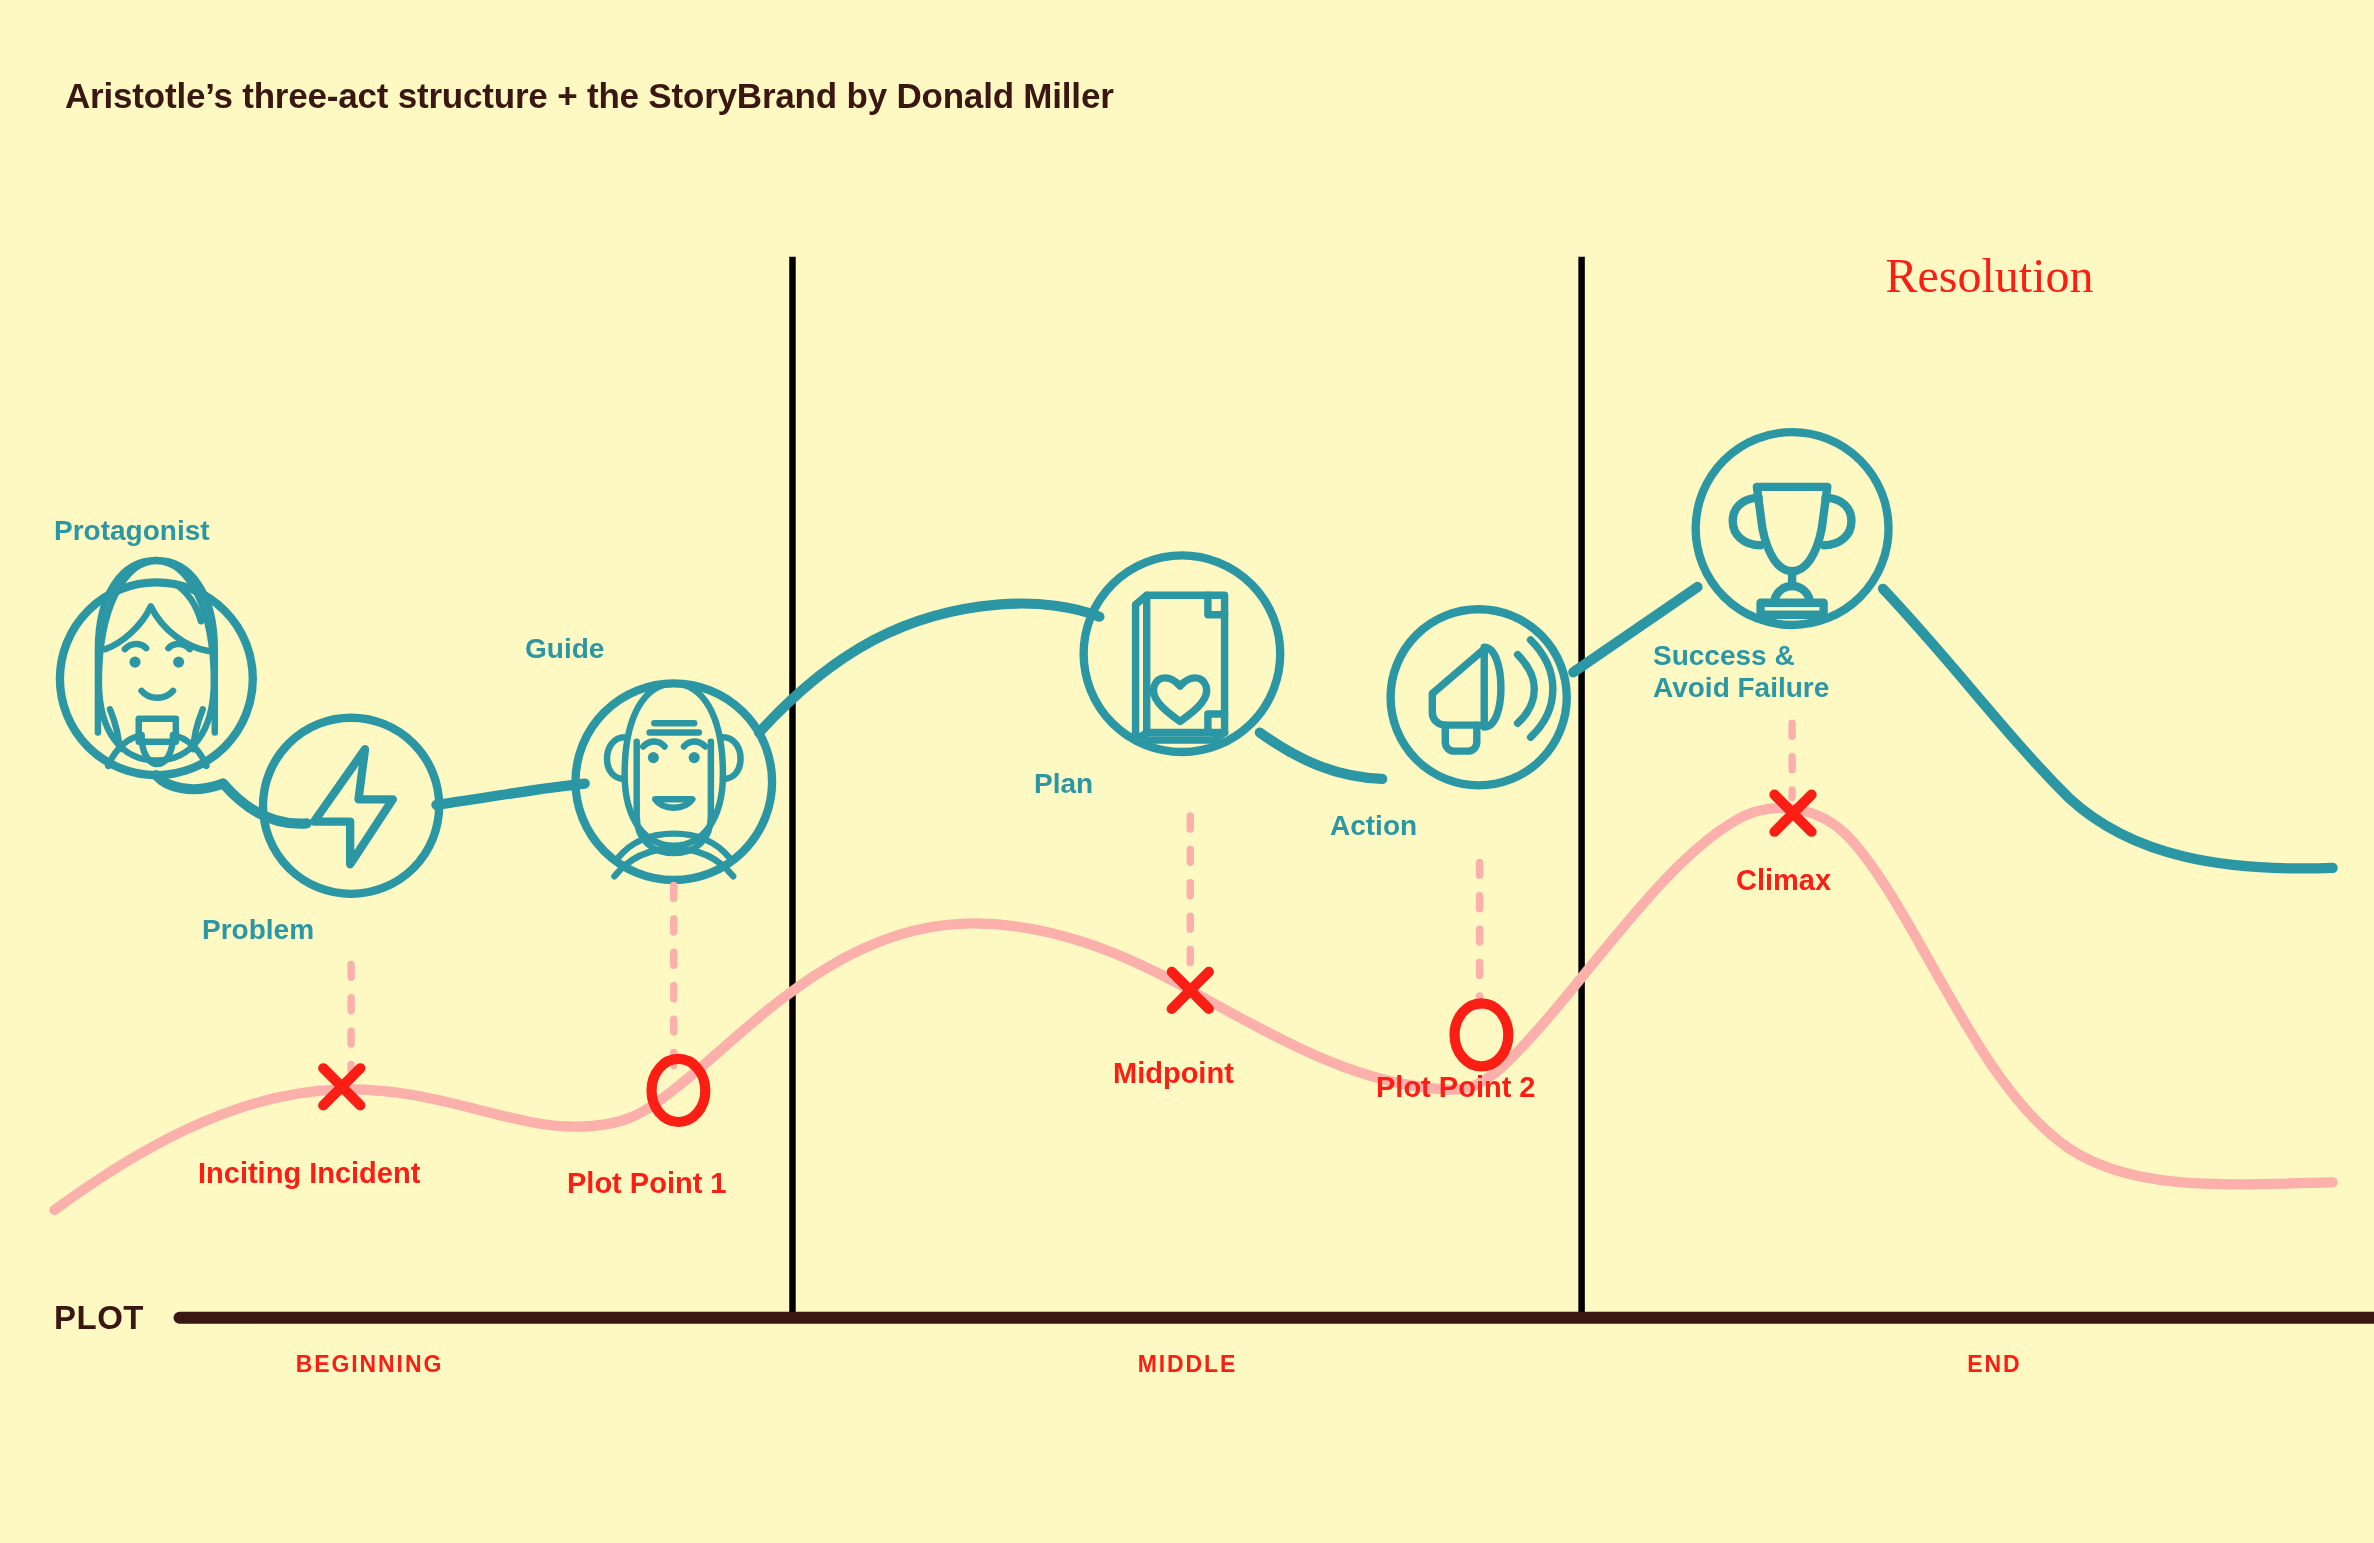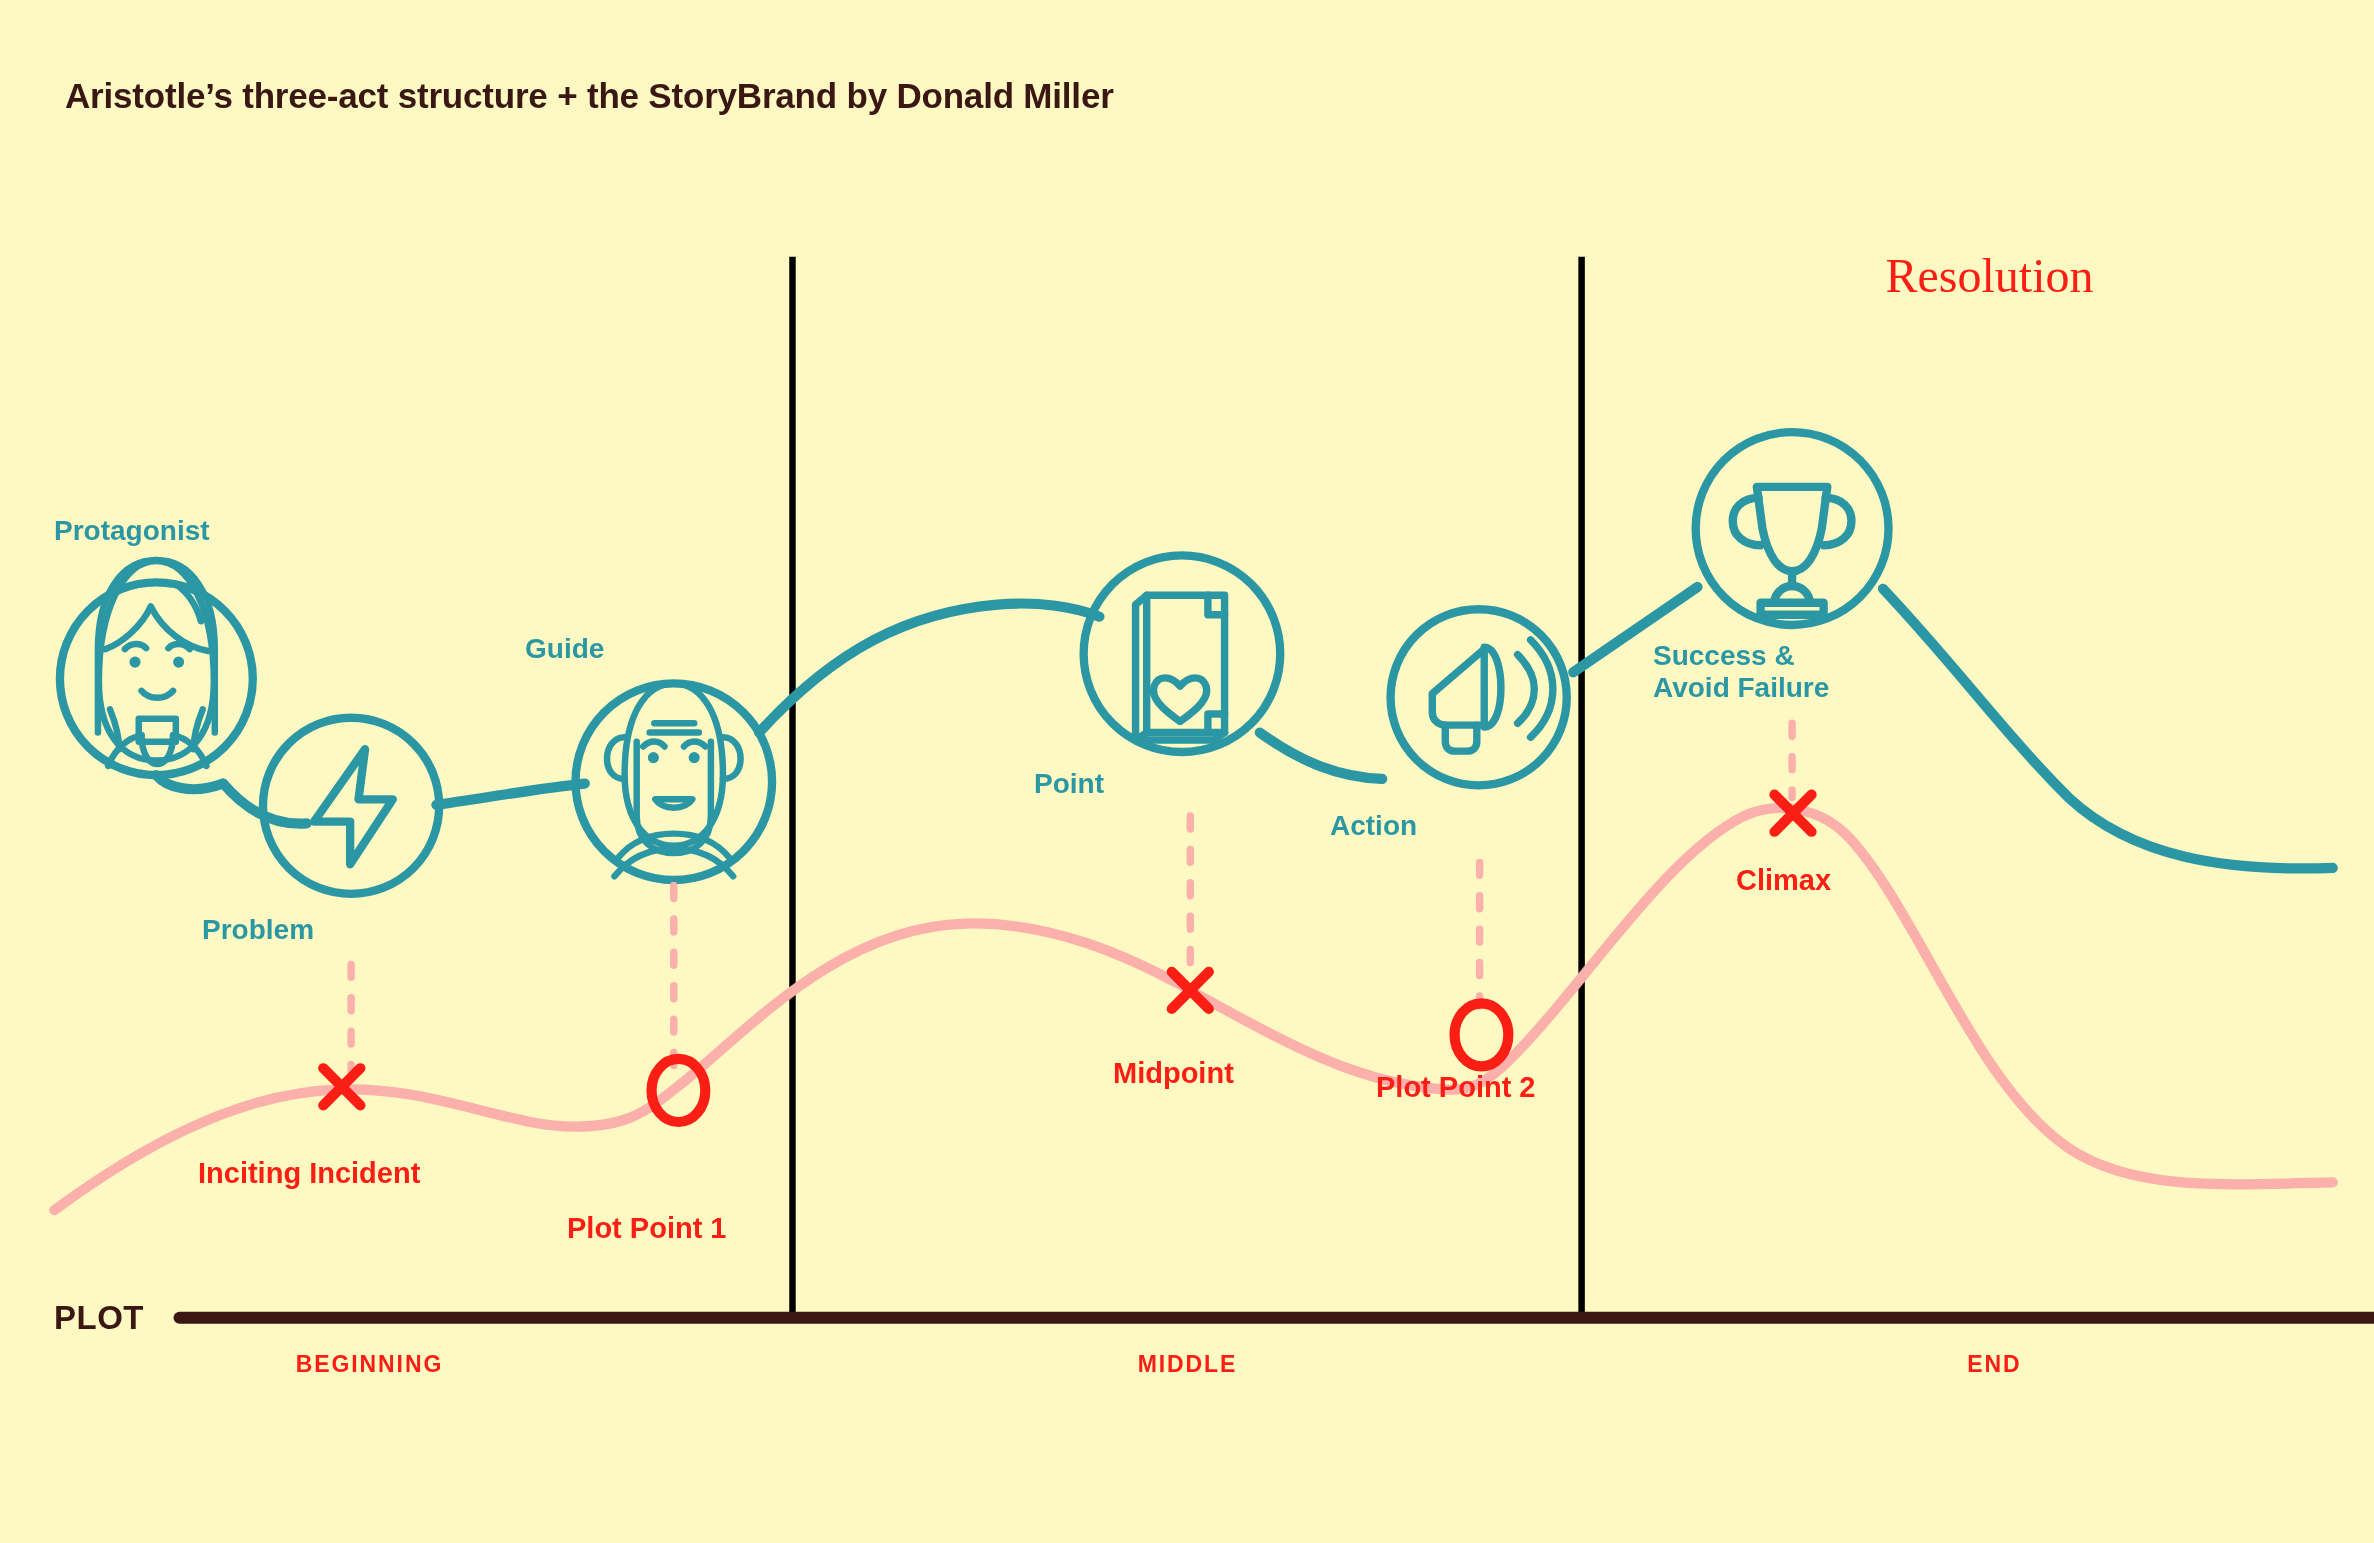--- a/index.html
+++ b/index.html
@@ -247,29 +247,29 @@
     <ellipse cx="1597" cy="1116" rx="29" ry="34" fill="none" stroke="#fa1e14" stroke-width="11"></ellipse>
     <g>
       <line x1="1913" y1="857" x2="1953" y2="897" stroke="#fa1e14" stroke-width="11" stroke-linecap="round"></line>
       <line x1="1953" y1="857" x2="1913" y2="897" stroke="#fa1e14" stroke-width="11" stroke-linecap="round"></line>
     </g>
   </svg>
 
   <div class="node-label" style="left:54px; top:515px;">Protagonist</div>
   <div class="node-label" style="left:276px; top:914px; width:148px; margin-left:-74px;">Problem</div>
   <div class="node-label" style="left:599px; top:633px; width:148px; margin-left:-74px;">Guide</div>
-  <div class="node-label" style="left:1108px; top:768px; width:148px; margin-left:-74px;">Point</div>
+  <div class="node-label" style="left:1108px; top:768px; width:148px; margin-left:-74px;">Plan</div>
   <div class="node-label" style="left:1404px; top:810px; width:148px; margin-left:-74px;">Action</div>
   <div class="node-label two-line" style="left:1653px; top:640px; width:278px;">
     <div>Success &amp;</div>
     <div>Avoid Failure</div>
   </div>
 
   <div class="plot-label" style="left:198px; top:1157px;">Inciting Incident</div>
-  <div class="plot-label" style="left:567px; top:1212px;">Plot Point 1</div>
+  <div class="plot-label" style="left:567px; top:1167px;">Plot Point 1</div>
   <div class="plot-label" style="left:1113px; top:1057px;">Midpoint</div>
   <div class="plot-label" style="left:1376px; top:1071px;">Plot Point 2</div>
   <div class="plot-label" style="left:1736px; top:864px;">Climax</div>
 
   <div class="axis-word" style="left:54px; top:1299px;">PLOT</div>
   <div class="axis-tick" style="left:184px; top:1351px; width:371px;">BEGINNING</div>
   <div class="axis-tick" style="left:1002px; top:1351px; width:371px;">MIDDLE</div>
   <div class="axis-tick" style="left:1809px; top:1351px; width:371px;">END</div>
 
 </div>

